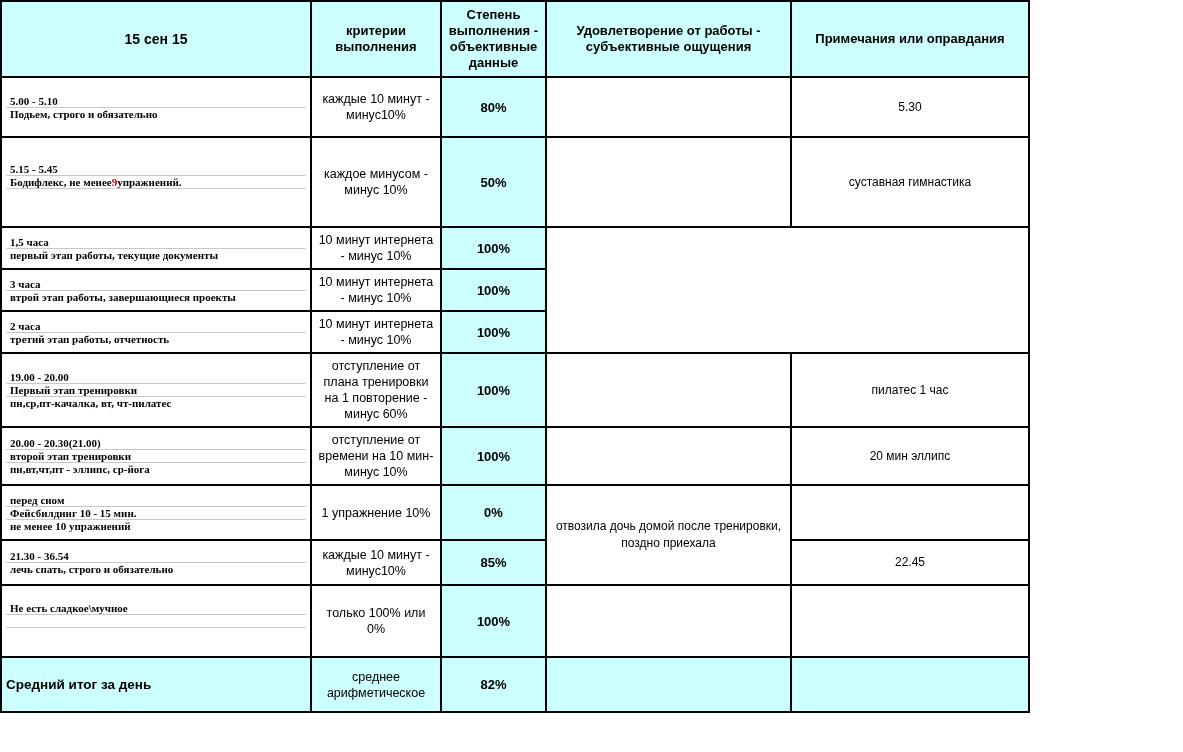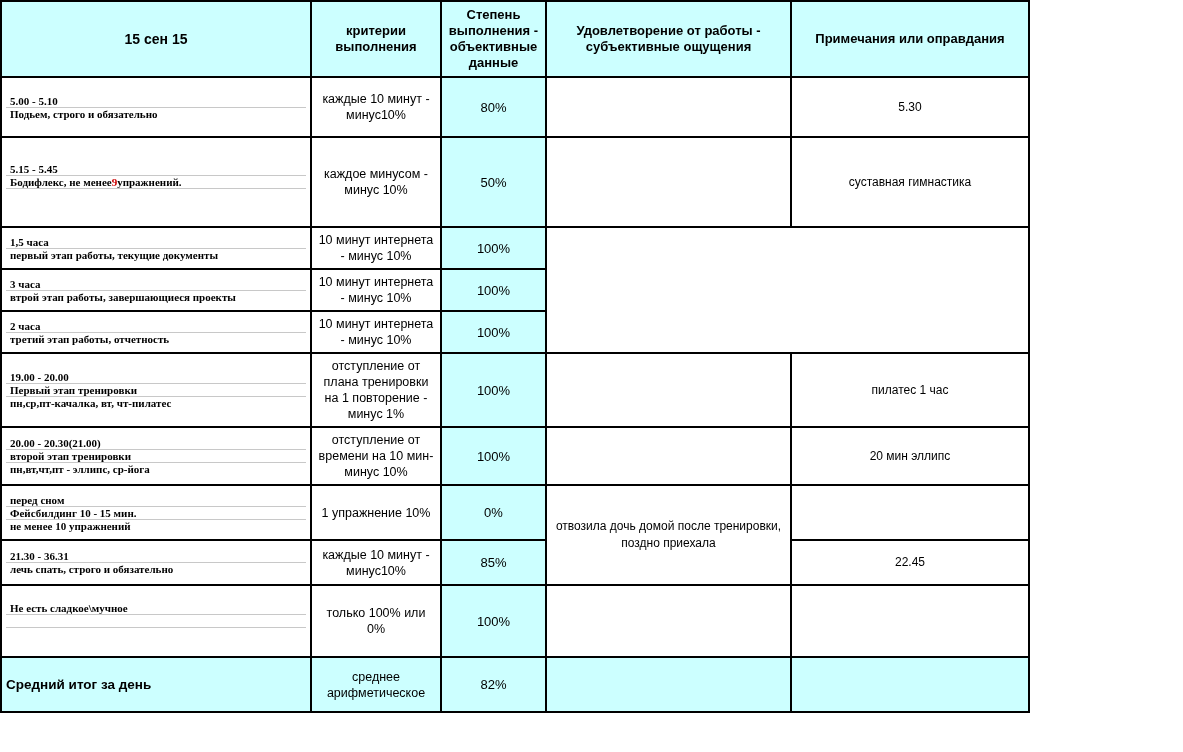--- a/index.html
+++ b/index.html
@@ -82,21 +82,21 @@
     line-height: 16px;
     color: #000;
     padding: 3px 5px;
   }
   .crit.bold { font-weight: normal; }
 
   
   .pct {
     text-align: center;
     font-size: 13px;
-    font-weight: normal;
+    font-weight: bold;
     color: #000;
     padding: 3px;
   }
 
   
   .note {
     text-align: center;
     font-size: 12px;
     line-height: 17px;
     color: #000;
@@ -199,21 +199,21 @@
       </tr>
 
       <tr style="height:59px">
         <td class="taskcell">
           <div class="lines">
             <div class="ln">19.00 - 20.00</div>
             <div class="ln">Первый этап тренировки</div>
             <div class="ln">пн,ср,пт-качалка, вт, чт-пилатес</div>
           </div>
         </td>
-        <td class="crit">отступление от плана тренировки на 1 повторение - минус 1%</td>
+        <td class="crit">отступление от плана тренировки на 1 повторение - минус 60%</td>
         <td class="cyan pct">100%</td>
         <td class="note"></td>
         <td class="note">пилатес 1 час</td>
       </tr>
 
       <tr style="height:55px">
         <td class="taskcell">
           <div class="lines">
             <div class="ln">20.00 - 20.30(21.00)</div>
             <div class="ln">второй этап тренировки</div>
@@ -236,21 +236,21 @@
         </td>
         <td class="crit">1 упражнение 10%</td>
         <td class="cyan pct">0%</td>
         <td class="note" rowspan="2">отвозила дочь домой после тренировки, поздно приехала</td>
         <td class="note"></td>
       </tr>
 
       <tr style="height:45px">
         <td class="taskcell">
           <div class="lines">
-            <div class="ln">21.30 - 36.31</div>
+            <div class="ln">21.30 - 36.54</div>
             <div class="ln">лечь спать, строго и обязательно</div>
           </div>
         </td>
         <td class="crit">каждые 10 минут - минус10%</td>
         <td class="cyan pct">85%</td>
         <td class="note">22.45</td>
       </tr>
 
       <tr style="height:72px">
         <td class="taskcell">

